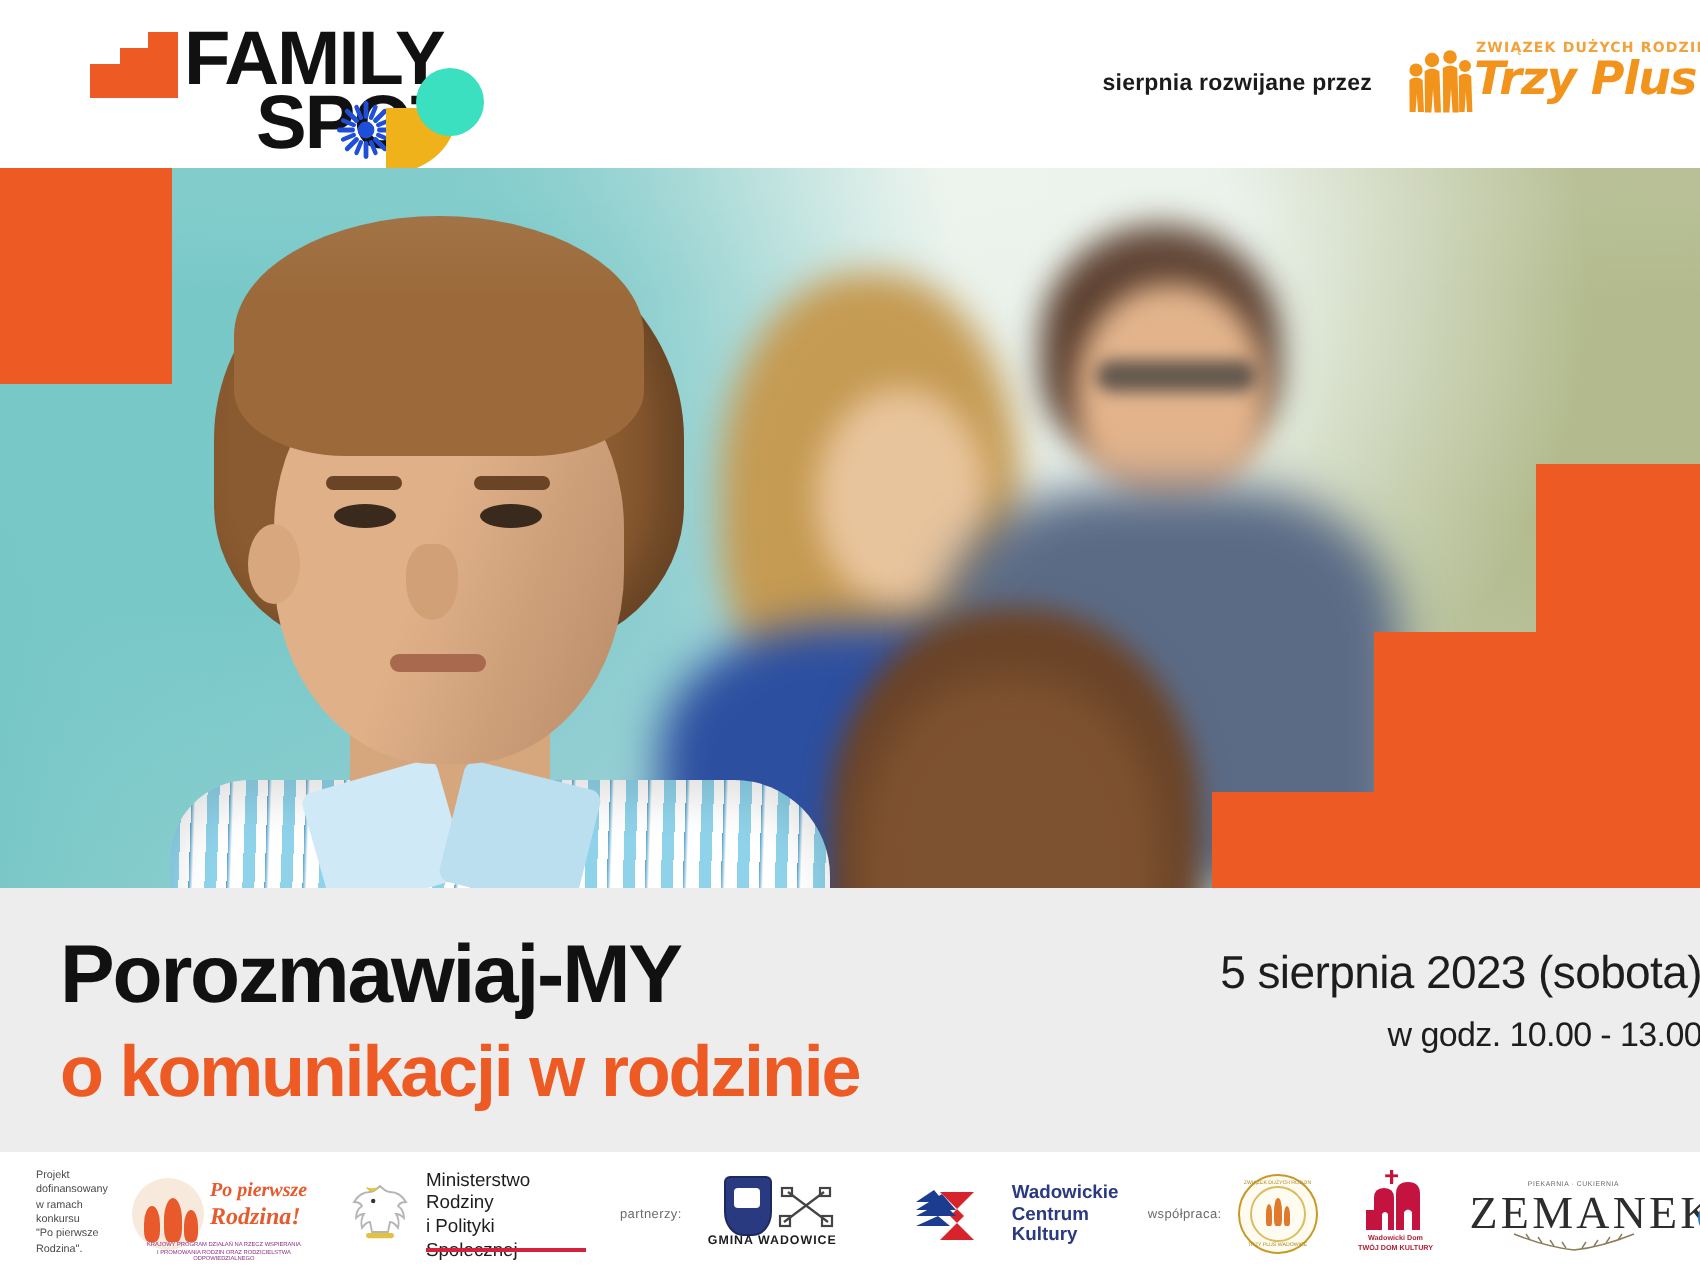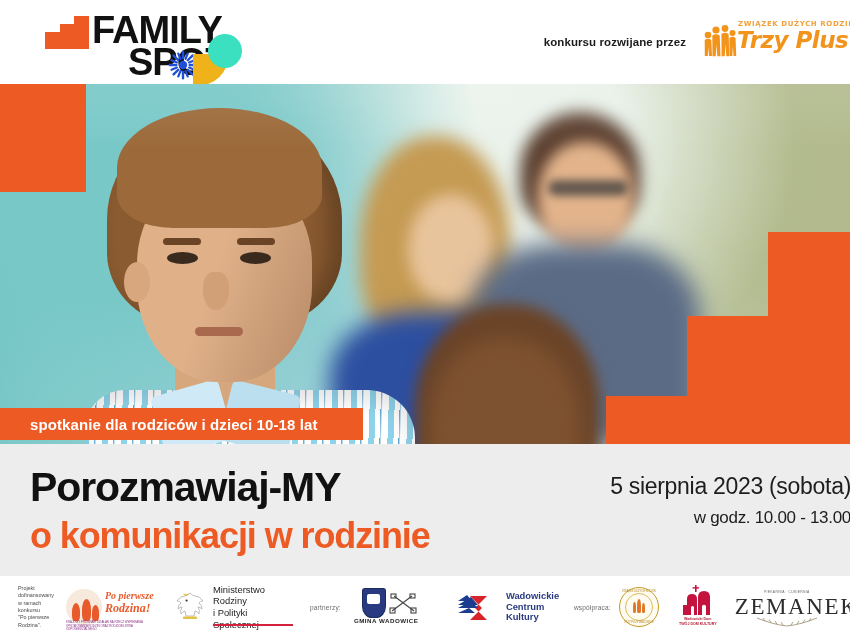--- a/index.html
+++ b/index.html
@@ -223,21 +223,21 @@
               <rect x="20.5" y="13.9" width="8" height="2.2" rx="1.1"></rect>
             </g>
           </g>
         </svg>
       </div>
       <div class="fs-quarter"></div>
       <div class="fs-circle"></div>
     </div>
 
     <div class="hdr-right">
-      <div class="hdr-note">konkursu rozwijane przez</div>
+      <div class="hdr-note">sierpnia rozwijane przez</div>
       <div class="tp-logo">
         <div class="tp-people">
           <svg width="38" height="40" viewBox="0 0 38 40">
             <g fill="#F2941B">
               <circle cx="8" cy="13" r="3.3"></circle>
               <path d="M4.7 18 q3.3-2.4 6.6 0 l.7 16 h-3 l-.6-9 -.6 9 h-3 z"></path>
               <circle cx="16" cy="8" r="3.6"></circle>
               <path d="M12.3 13.6 q3.7-2.6 7.4 0 l.8 20.6 h-3.2 l-.8-11.5 -.8 11.5 h-3.2 z"></path>
               <circle cx="25" cy="6.5" r="3.4"></circle>
               <path d="M21.4 12 q3.6-2.6 7.2 0 l.8 22.2 h-3.1 l-.8-12 -.8 12 h-3.1 z"></path>
@@ -289,23 +289,20 @@
   <div class="step lstep1"></div>
   <div class="step lstep-fillB"></div>
   <div class="step lstep2"></div>
   <div class="step lstep-fillA"></div>
   <div class="step lstep3"></div>
 
   <div class="step rstep1"></div>
   <div class="step rstep2"></div>
   <div class="step rstep3"></div>
 
-  <div class="banner">
-    <span>spotkanie dla rodziców i dzieci 10-18 lat</span>
-  </div>
 
   <div class="band"></div>
 
   <div class="title-wrap">
     <div class="t1">Porozmawiaj-MY</div>
     <div class="t2">o komunikacji w rodzinie</div>
   </div>
 
   <div class="datebox">
     <div class="d1">5 sierpnia 2023 (sobota)</div>
@@ -314,21 +311,21 @@
 
   <div class="footer">
     <div class="frow">
 
       <div class="fitem" style="margin-left:18px;">
         <div class="ftext">Projekt dofinansowany
 w ramach konkursu
 "Po pierwsze Rodzina".</div>
       </div>
 
-      <div class="fitem" style="margin-left:12px;">
+      <div class="fitem" style="margin-left:12px;text-align:center;">
         <div class="logo-fund">
           <div class="lf-circ">
             <i class="lf-fig lf-f1"></i>
               <i class="lf-fig lf-f2"></i>
               <i class="lf-fig lf-f3"></i>
           </div>
           <div class="lf-t1">Po pierwsze</div>
           <div class="lf-t2">Rodzina!</div>
           <div class="lf-sub">KRAJOWY PROGRAM DZIAŁAŃ NA RZECZ WSPIERANIA
 I PROMOWANIA RODZIN ORAZ RODZICIELSTWA ODPOWIEDZIALNEGO</div>

